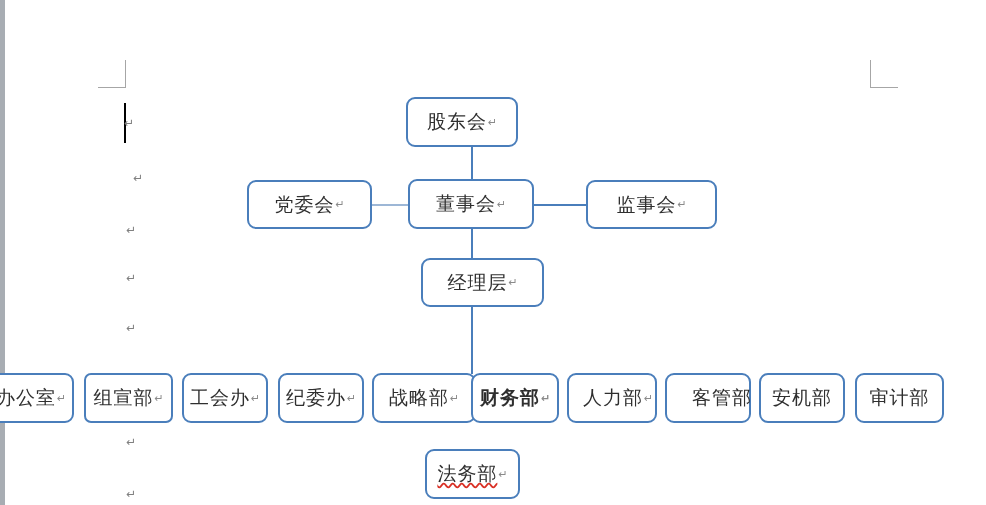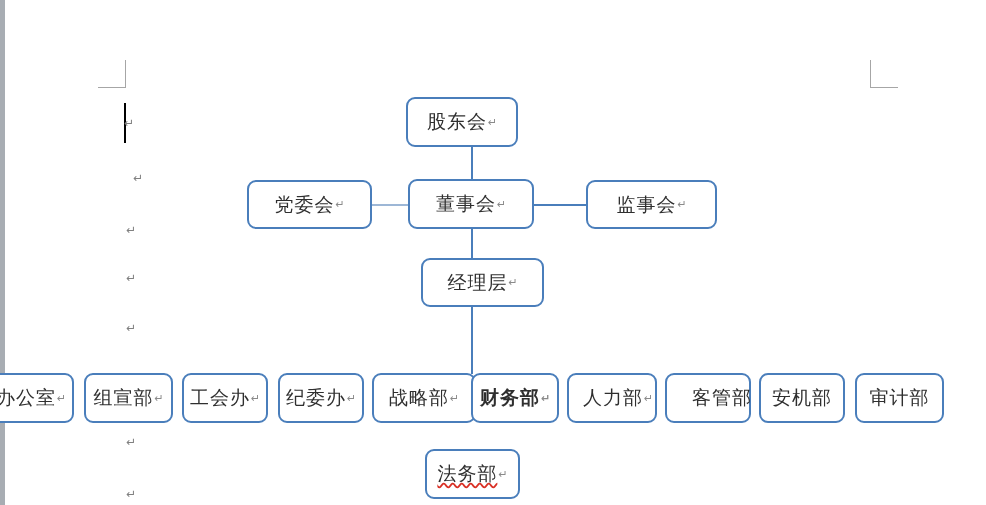--- a/index.html
+++ b/index.html
@@ -160,21 +160,21 @@
   <div class="node" style="left:421px; top:258px; width:123px; height:49px;">
     <span class="lbl">经理层</span>
       <span class="ret">↵</span>
   </div>
 
   <div class="node" style="left:-12px; top:373px; width:86px; height:50px;">
     <span class="lbl">办公室</span>
       <span class="ret">↵</span>
   </div>
 
-  <div class="node" style="left:84px; top:373px; width:89px; height:50px;">
+  <div class="node" style="left:84px; top:373px; width:89px; height:50px;border-radius:7px;">
     <span class="lbl">组宣部</span>
       <span class="ret">↵</span>
   </div>
 
   <div class="node" style="left:182px; top:373px; width:86px; height:50px;">
     <span class="lbl">工会办</span>
       <span class="ret">↵</span>
   </div>
 
   <div class="node" style="left:278px; top:373px; width:86px; height:50px;">

